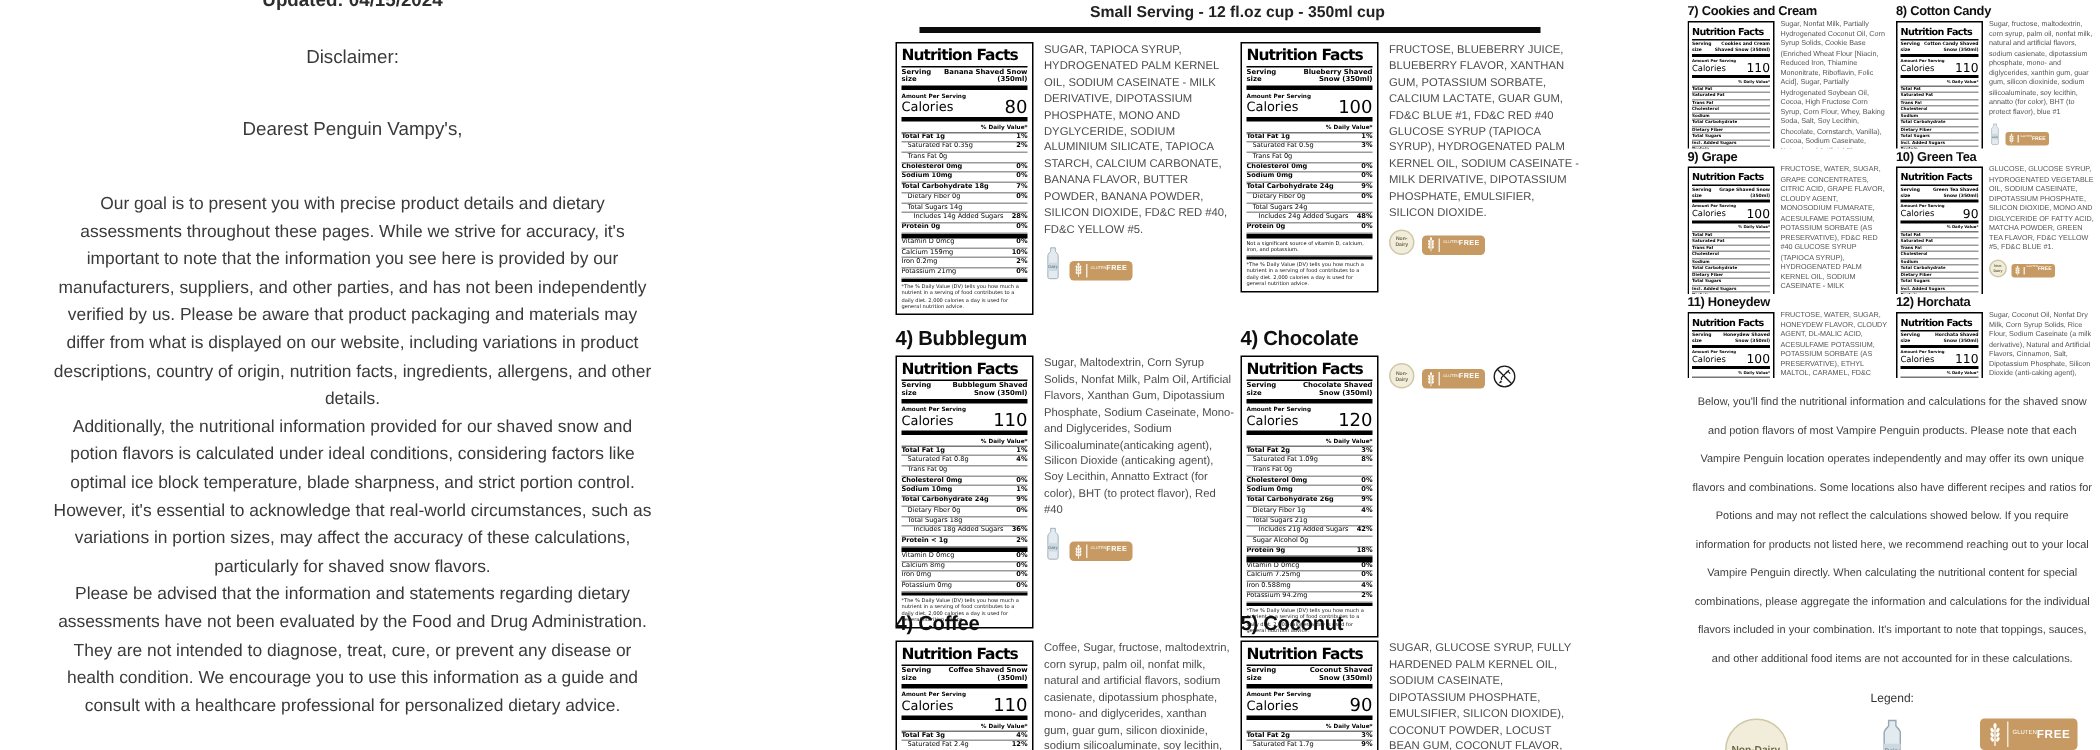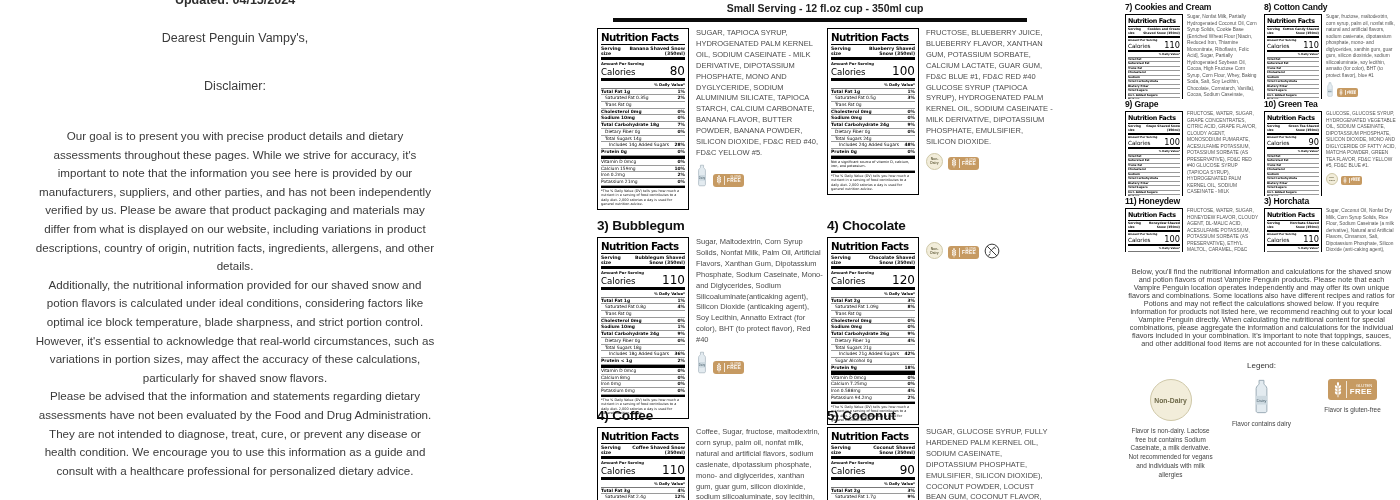--- a/index.html
+++ b/index.html
@@ -54,21 +54,21 @@
   .nfm .nf-row{font-size:2.8px;line-height:3.5px}
 
   
   #right-col{position:absolute;left:1125px;top:2px;width:273px}
   #mini-grid{display:grid;grid-template-columns:134px 134px;column-gap:5px;grid-template-rows:97px 97px 56px}
   .mini-flavor{width:134px;overflow:hidden}
   .mini-flavor .fl-head{font-size:8.6px;margin-bottom:2px}
   .mini-flavor .fl-row{gap:4px}
   .mini-flavor .fl-ing{font-size:4.8px;line-height:6.5px;color:#555}
   .mini-flavor .fl-icons{gap:3px;margin-top:3px}
-  #bottom-para{font-size:7.3px;line-height:8px;text-align:center;color:#3f3f3f;margin-top:16px}
+  #bottom-para{font-size:7.3px;line-height:19px;text-align:center;color:#3f3f3f;margin-top:6px}
   #legend-title{text-align:center;font-size:8px;color:#333;margin-top:13px}
   #legend-grid{display:grid;grid-template-columns:1fr 1fr 1fr;margin-top:9px;row-gap:13px;justify-items:center;align-items:start;text-align:center}
   .legend-item{display:flex;flex-direction:column;align-items:center}
   .legend-cap{font-size:6.4px;line-height:8.7px;color:#444;margin-top:6px;max-width:88px}
 
   
   .ic{display:inline-flex;align-items:center;justify-content:center}
   .ic-nondairy{border-radius:50%;background:#f2edda;border:1px solid #cfc8a8;color:#6d6848;font-weight:700;text-align:center}
   .ic-nondairy.v-in{width:17px;height:17px;font-size:3.4px}
   .ic-nondairy.v-mini{width:12px;height:12px;font-size:2.4px}
@@ -78,33 +78,33 @@
   .ic-dairy.v-lg svg{width:19px;height:35px}
   .gfb{display:inline-flex;align-items:center;background:#c69a62;border-radius:3px;color:#fff}
   .gfb.v-in{height:13px;padding:0 3px;gap:2px}
   .gfb.v-mini{height:9px;padding:0 2px;gap:1.5px;border-radius:2px}
   .gfb.v-lg{height:21px;padding:0 5px;gap:3px}
   .gfb svg{display:block}
   .gfb.v-in svg{width:6px;height:10px}
   .gfb.v-mini svg{width:4px;height:7px}
   .gfb.v-lg svg{width:10px;height:16px}
   .gfb-sep{width:1px;background:rgba(255,255,255,.75);align-self:stretch;margin:2px 0}
-  .gfb-tx{display:flex;flex-direction:column;line-height:1;text-align:right}
+  .gfb-tx{display:flex;flex-direction:row;line-height:1;text-align:center}
   .gfb.v-in .gfb-g{font-size:2.6px}.gfb.v-in .gfb-f{font-size:4.8px;font-weight:800;letter-spacing:.3px}
   .gfb.v-mini .gfb-g{font-size:1.9px}.gfb.v-mini .gfb-f{font-size:3.4px;font-weight:800}
   .gfb.v-lg .gfb-g{font-size:4px}.gfb.v-lg .gfb-f{font-size:7.8px;font-weight:800;letter-spacing:.4px}
   .ic-nodye.v-in svg{width:16px;height:16px}
 </style>
 </head>
 <body>
 
 <div id="left-col">
   <div class="letter-updated">Updated: 04/15/2024</div>
+  <div class="letter-h">Disclaimer:</div>
   <div class="letter-h">Dearest Penguin Vampy's,</div>
-  <div class="letter-h">Disclaimer:</div>
   <div class="letter-p">Our goal is to present you with precise product details and dietary assessments throughout these pages. While we strive for accuracy, it's important to note that the information you see here is provided by our manufacturers, suppliers, and other parties, and has not been independently verified by us. Please be aware that product packaging and materials may differ from what is displayed on our website, including variations in product descriptions, country of origin, nutrition facts, ingredients, allergens, and other details.</div>
   <div class="letter-p">Additionally, the nutritional information provided for our shaved snow and potion flavors is calculated under ideal conditions, considering factors like optimal ice block temperature, blade sharpness, and strict portion control. However, it's essential to acknowledge that real-world circumstances, such as variations in portion sizes, may affect the accuracy of these calculations, particularly for shaved snow flavors.</div>
   <div class="letter-p">Please be advised that the information and statements regarding dietary assessments have not been evaluated by the Food and Drug Administration. They are not intended to diagnose, treat, cure, or prevent any disease or health condition. We encourage you to use this information as a guide and consult with a healthcare professional for personalized dietary advice.</div>
 </div>
 
 <div id="middle">
   <div id="serving-title">Small Serving - 12 fl.oz cup - 350ml cup</div>
   <div id="divider"></div>
   <div id="main-grid">
       <div class="flavor">
@@ -298,21 +298,21 @@
                 <span class="gfb-tx">
                   <span class="gfb-g">GLUTEN</span>
                   <span class="gfb-f">FREE</span>
                 </span>
               </span>
             </div>
           </div>
         </div>
       </div>
       <div class="flavor">
-        <div class="fl-head">3) Bubblegum</div>
+        <div class="fl-head">4) Bubblegum</div>
         <div class="fl-row">
           <div class="nf">
             <div class="nf-title">Nutrition Facts</div>
             <div class="nf-serv">
               <span class="nf-ss">Serving size</span>
               <span class="nf-sv">Bubblegum Shaved Snow (350ml)</span>
             </div>
             <div class="nf-bar t"></div>
             <div class="nf-amount">Amount Per Serving</div>
             <div class="nf-cal">
@@ -922,21 +922,21 @@
               <span class="nf-rn">Total Fat</span>
               <span class="nf-rd"></span>
             </div>
           </div>
           <div class="fl-right">
             <div class="fl-ing">FRUCTOSE, WATER, SUGAR, HONEYDEW FLAVOR, CLOUDY AGENT, DL-MALIC ACID, ACESULFAME POTASSIUM, POTASSIUM SORBATE (AS PRESERVATIVE), ETHYL MALTOL, CARAMEL, FD&amp;C YELLOW #5, FD&amp;C BLUE #1 GLUCOSE SYRUP (TAPIOCA</div>
           </div>
         </div>
       </div>
       <div class="mini-flavor">
-        <div class="fl-head">3) Horchata</div>
+        <div class="fl-head">12) Horchata</div>
         <div class="fl-row">
           <div class="nf nfm">
             <div class="nf-title">Nutrition Facts</div>
             <div class="nf-serv">
               <span class="nf-ss">Serving size</span>
               <span class="nf-sv">Horchata Shaved Snow (350ml)</span>
             </div>
             <div class="nf-bar t"></div>
             <div class="nf-amount">Amount Per Serving</div>
             <div class="nf-cal">

